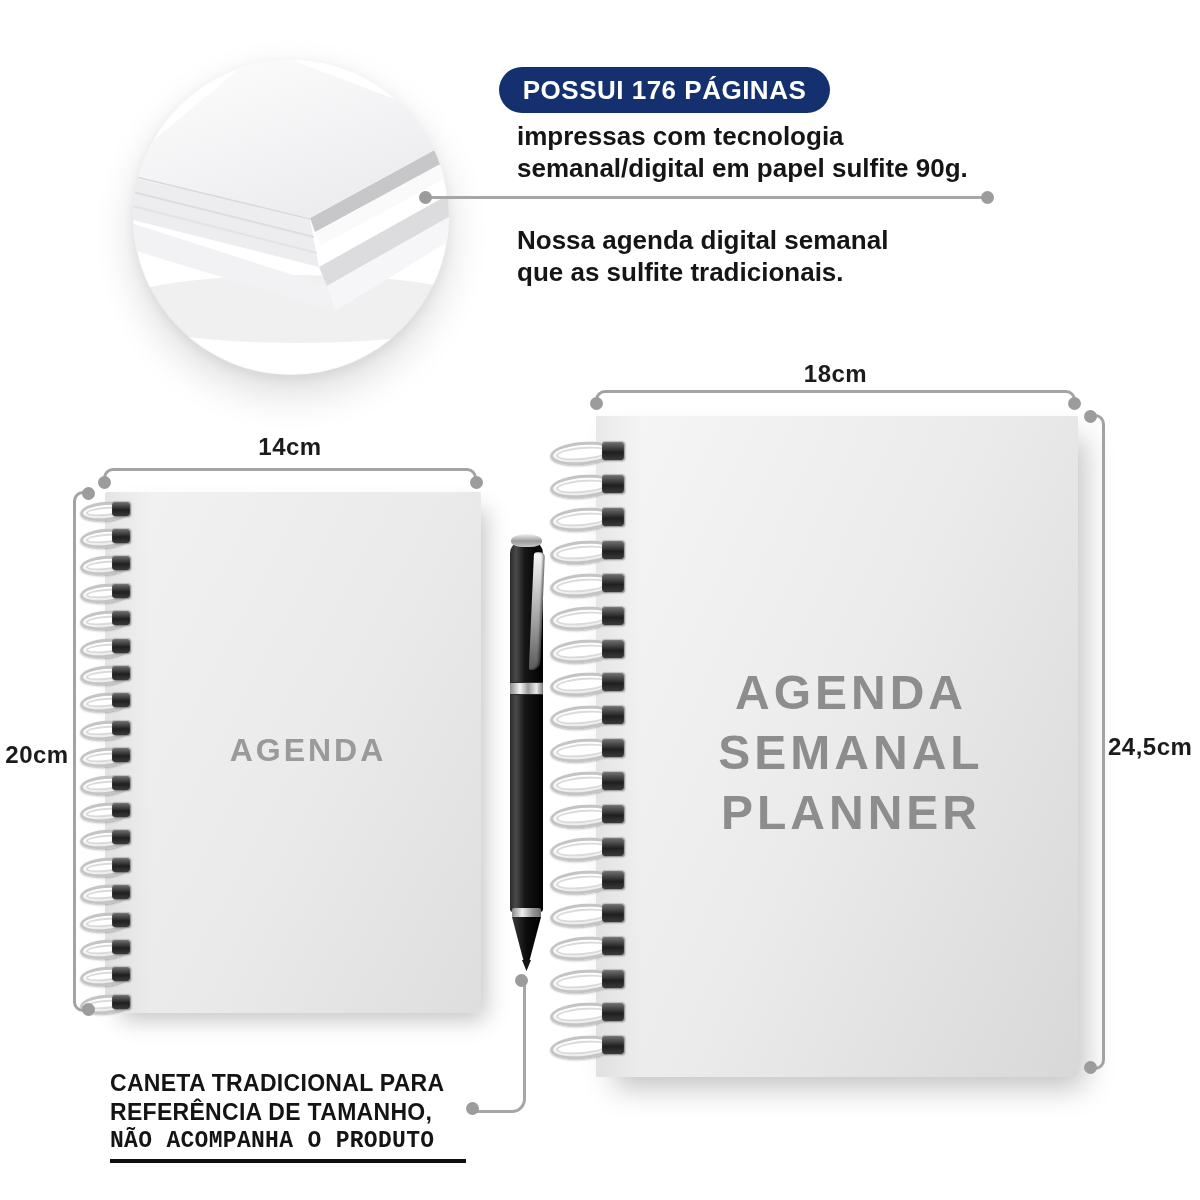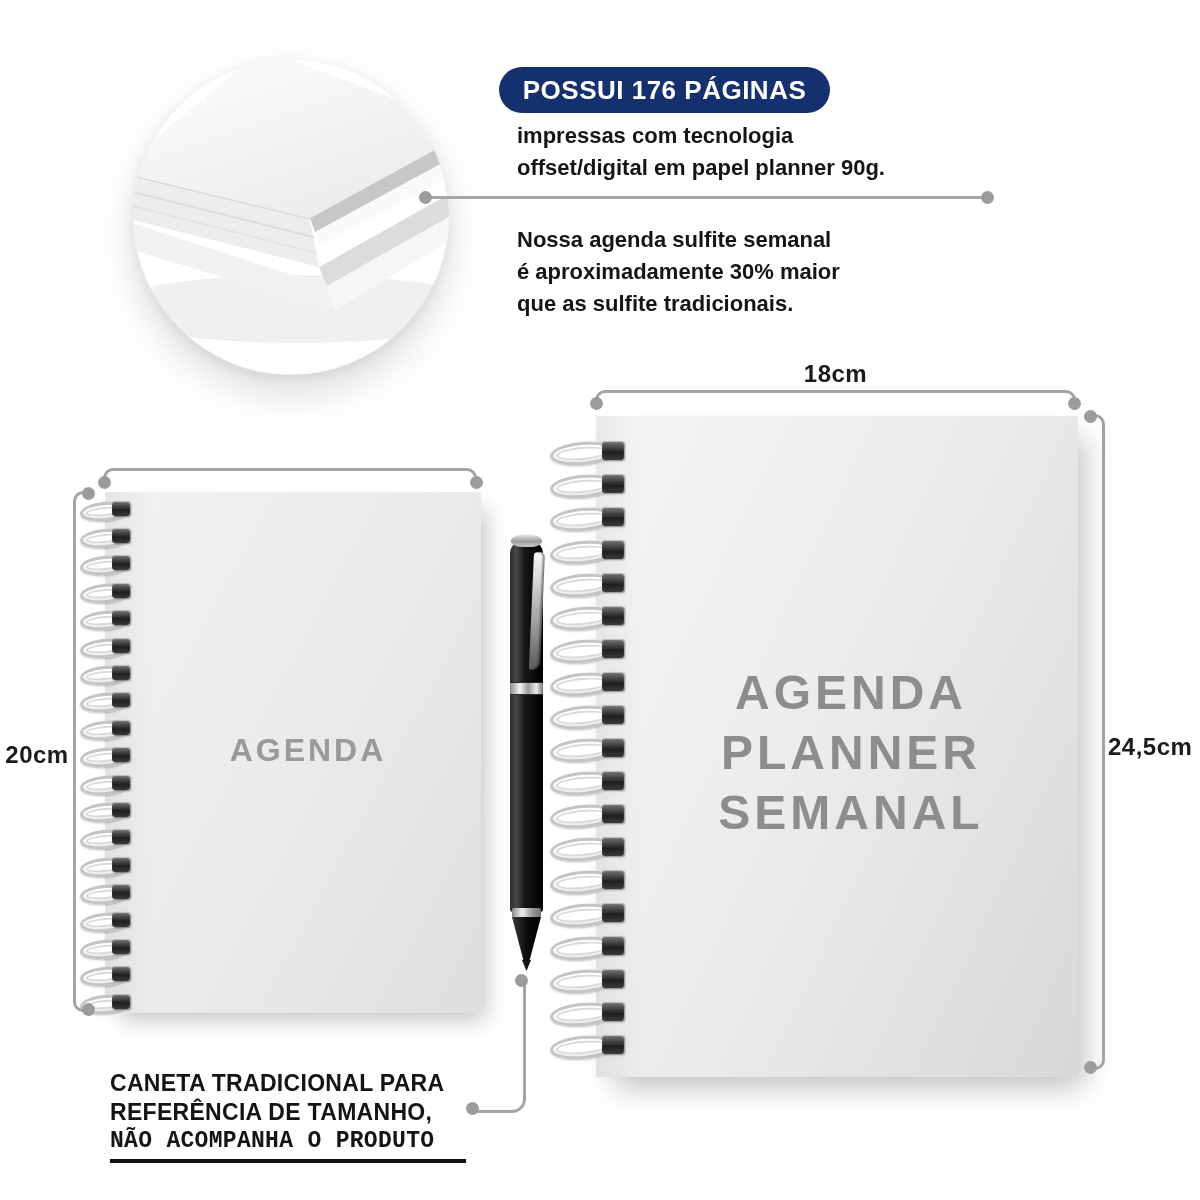--- a/index.html
+++ b/index.html
@@ -16,21 +16,21 @@
   .bracket.left{border-left:3px solid #a3a3a3;border-top:3px solid #a3a3a3;border-bottom:3px solid #a3a3a3;border-radius:10px 0 0 10px;}
   .bracket.right{border-right:3px solid #a3a3a3;border-top:3px solid #a3a3a3;border-bottom:3px solid #a3a3a3;border-radius:0 10px 10px 0;}
   .dim-label{position:absolute;font-weight:700;font-size:24px;color:#1b1b1b;letter-spacing:0.5px;z-index:8;}
   .dim-label.center{text-align:center;}
   
   .badge{
     position:absolute;left:499px;top:67px;width:331px;height:46px;border-radius:23px;
     background:#15306e;color:#ffffff;font-weight:700;font-size:26px;letter-spacing:0.5px;
     display:flex;align-items:center;justify-content:center;z-index:5;
   }
-  .para{position:absolute;left:517px;font-size:22px;line-height:32px;font-weight:700;color:#151515;z-index:5;}
+  .para{position:absolute;left:517px;font-size:26px;line-height:32px;font-weight:700;color:#151515;z-index:5;}
   
   .notebook{position:absolute;z-index:1;border-radius:2px;}
   .notebook.small{
     left:105px;top:492px;width:376px;height:521px;
     background:linear-gradient(118deg,#f2f2f2 0%,#eaeaea 55%,#dedede 100%);
     box-shadow:10px 12px 22px -6px rgba(0,0,0,0.25);
   }
   .notebook.big{
     left:596px;top:416px;width:482px;height:661px;
     background:linear-gradient(115deg,#f6f6f6 0%,#ebebeb 50%,#d8d8d8 100%);
@@ -109,28 +109,28 @@
 
   <div class="hline" style="left:425px;top:196px;width:563px;"></div>
   <div class="dot" style="left:419px;top:191px;"></div>
   <div class="dot" style="left:981px;top:191px;"></div>
 
   <div class="badge">
     <span>POSSUI 176 PÁGINAS</span>
   </div>
   <div class="para" style="top:120px;">
     <div>impressas com tecnologia</div>
-    <div>offset/digital em papel planner 90g.</div>
+    <div>semanal/digital em papel sulfite 90g.</div>
   </div>
   <div class="para" style="top:224px;">
-    <div>Nossa agenda sulfite semanal</div>
-    <div>é aproximadamente 30% maior</div>
+    <div>Nossa agenda digital semanal</div>
     <div>que as sulfite tradicionais.</div>
   </div>
 
+  <div class="dim-label center" style="left:103px;top:433px;width:374px;">14cm</div>
   <div class="bracket top" style="left:103px;top:468px;width:368px;height:12px;"></div>
   <div class="dot" style="left:98px;top:476px;"></div>
   <div class="dot" style="left:470px;top:476px;"></div>
 
   <div class="dim-label center" style="left:4px;top:741px;width:66px;">20cm</div>
   <div class="bracket left" style="left:73px;top:491px;width:12px;height:515px;"></div>
   <div class="dot" style="left:82px;top:487px;"></div>
   <div class="dot" style="left:82px;top:1003px;"></div>
 
   <div class="notebook small"></div>
@@ -224,22 +224,22 @@
       <div class="clamp" style="left: 602px; top: 935.5px; width: 22px; height: 19px;"></div>
       <div class="loop" style="left: 550px; top: 969.5px; width: 58px; height: 17px;"></div>
       <div class="clamp" style="left: 602px; top: 968.5px; width: 22px; height: 19px;"></div>
       <div class="loop" style="left: 550px; top: 1002.5px; width: 58px; height: 17px;"></div>
       <div class="clamp" style="left: 602px; top: 1001.5px; width: 22px; height: 19px;"></div>
       <div class="loop" style="left: 550px; top: 1035.5px; width: 58px; height: 17px;"></div>
       <div class="clamp" style="left: 602px; top: 1034.5px; width: 22px; height: 19px;"></div>
     </div>
   <div class="nb-title big">
     <div>AGENDA</div>
+    <div>SEMANAL</div>
     <div>PLANNER</div>
-    <div>SEMANAL</div>
   </div>
 
   <div class="pen">
     <div class="body"></div>
     <div class="cap-rim"></div>
     <div class="clip"></div>
     <div class="ring"></div>
     <div class="ferrule"></div>
     <div class="cone"></div>
     <div class="tip"></div>

